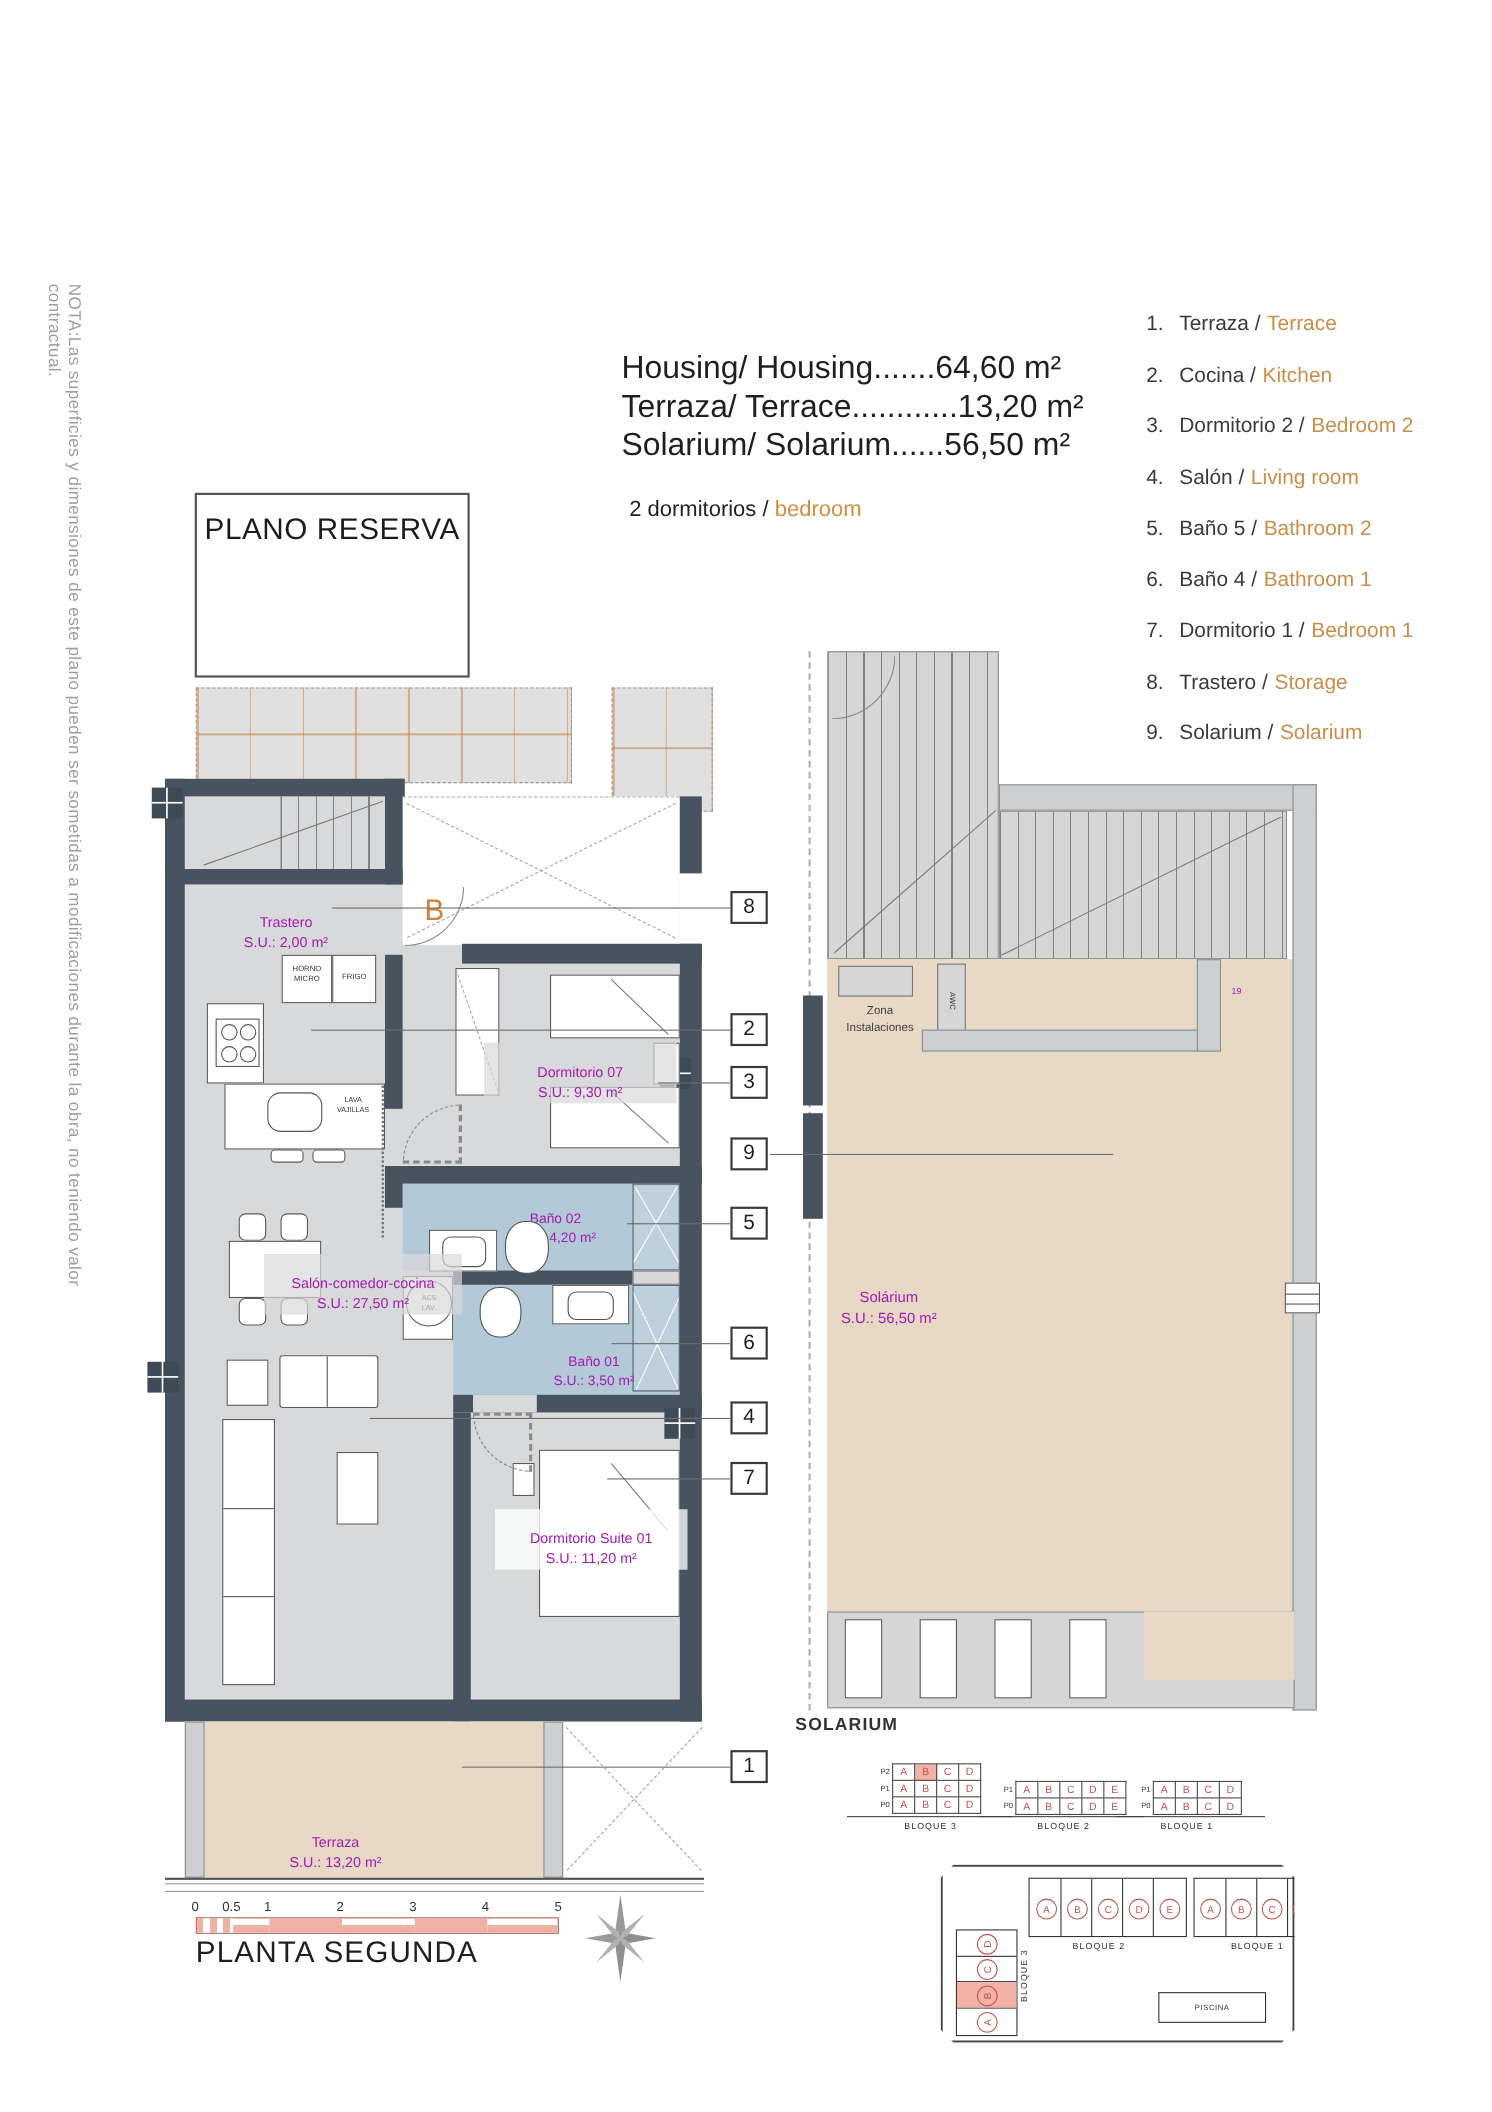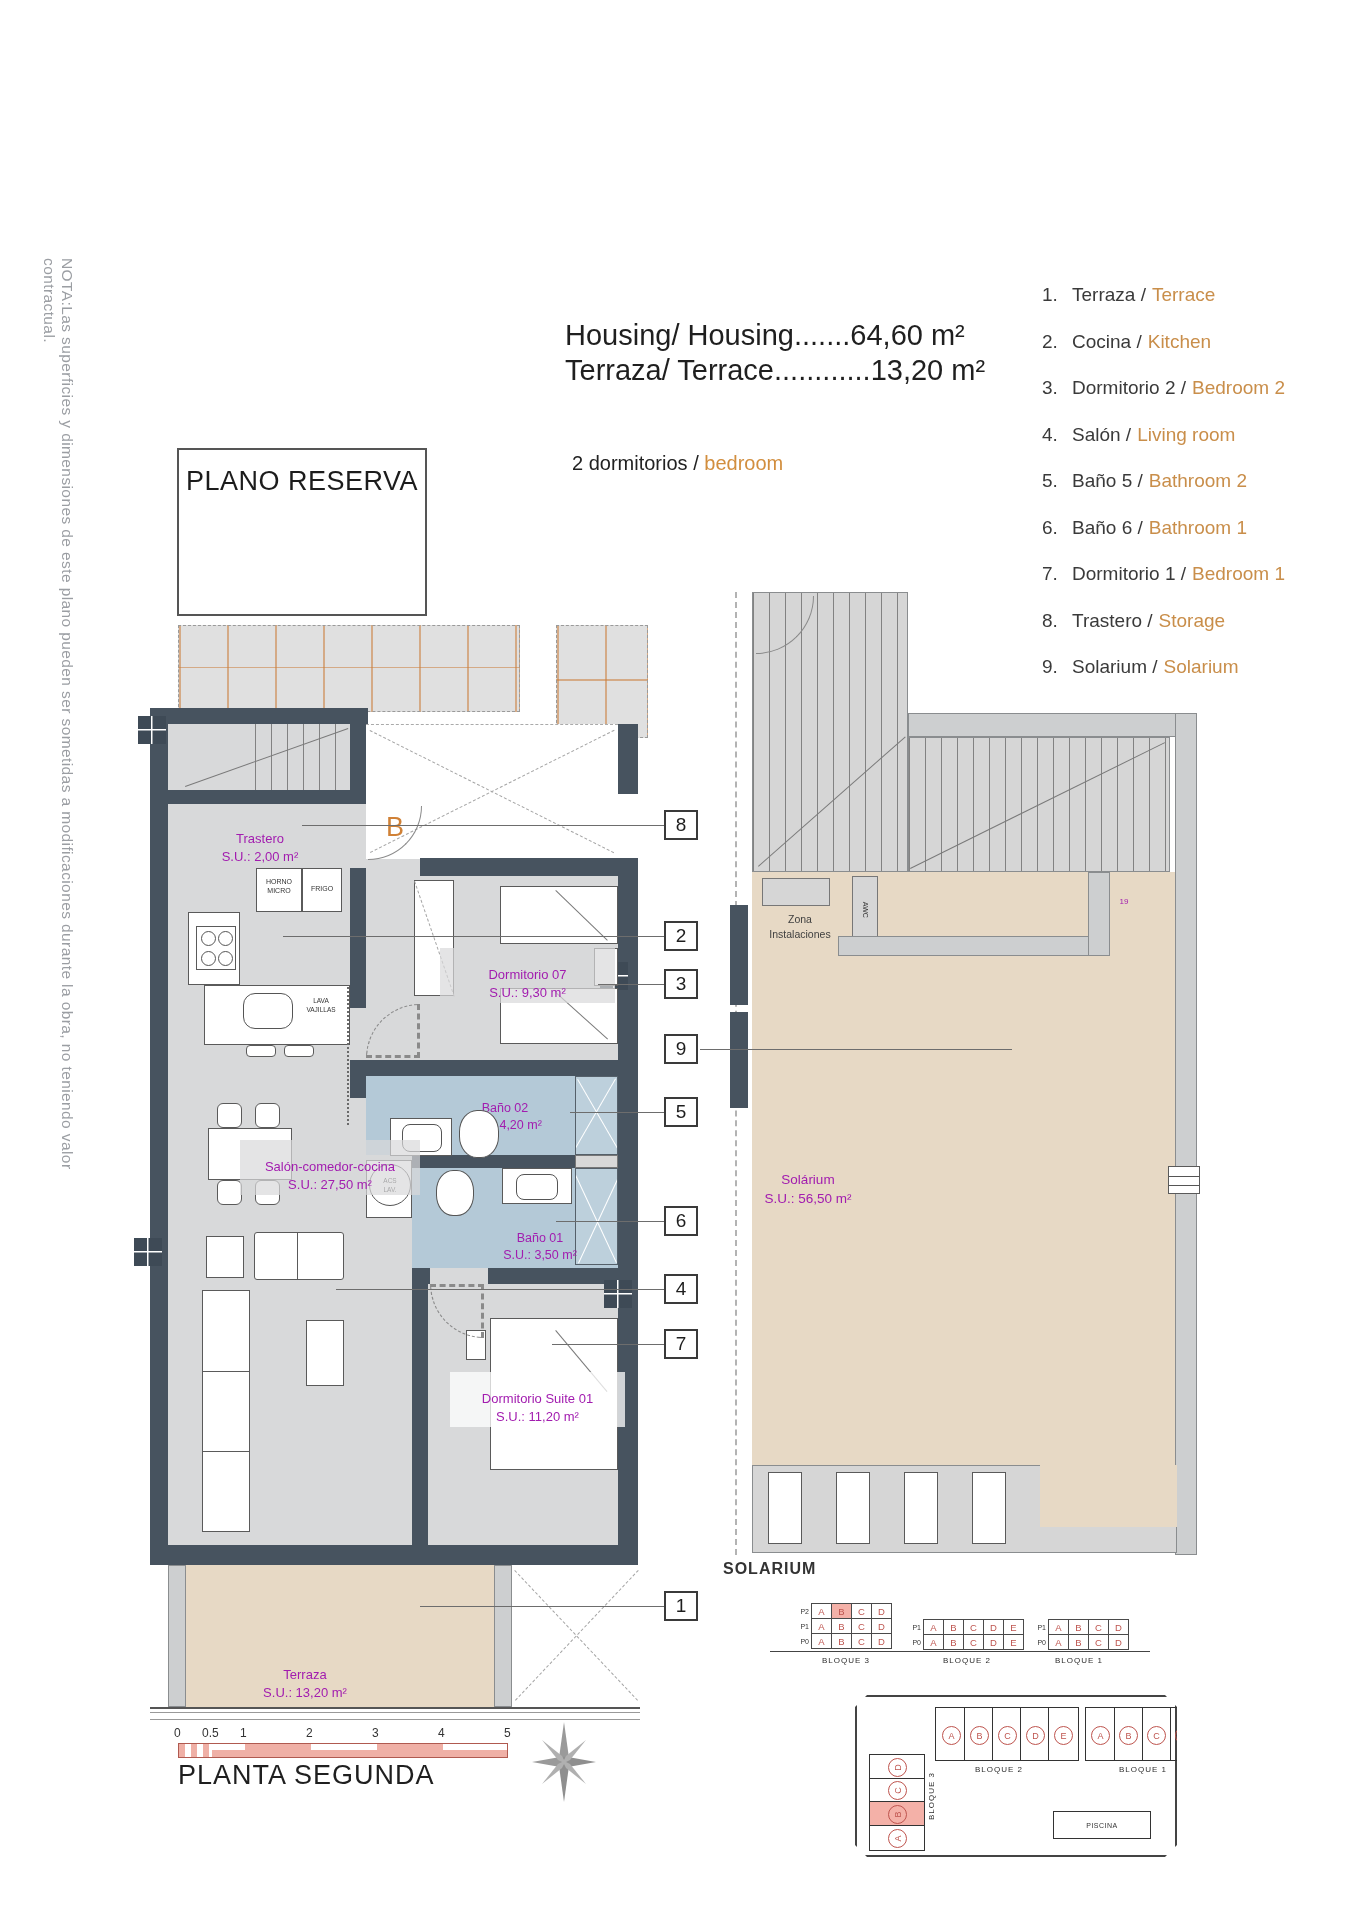--- a/index.html
+++ b/index.html
@@ -62,20 +62,21 @@
 
   <div class="vnote">NOTA:Las superficies y dimensiones de este plano pueden ser sometidas a modificaciones durante la obra, no teniendo valor contractual.</div>
 
   <div class="titlebox">
     <div class="t1">PLANO RESERVA</div>
   </div>
 
   <div class="abs" style="left:565px;top:318px;">
     <div class="mline">Housing/ Housing.......64,60 m²</div>
     <div class="mline">Terraza/ Terrace............13,20 m²</div>
+    <div class="mline">Solarium/ Solarium......56,50 m²</div>
   </div>
   <div class="abs" style="left:572px;top:452px;font-size:20px;white-space:nowrap;">
     <span>2 dormitorios /</span>
     <span style="color:#D28E3E;">bedroom</span>
   </div>
 
   <div class="abs" style="left:1042px;top:284px;width:300px;">
     <div class="legend-item">
         <span class="num">1.</span>
         <span><span>Terraza /</span><span class="en">Terrace</span></span>
@@ -91,21 +92,21 @@
     <div class="legend-item">
         <span class="num">4.</span>
         <span><span>Salón /</span><span class="en">Living room</span></span>
       </div>
     <div class="legend-item">
         <span class="num">5.</span>
         <span><span>Baño 5 /</span><span class="en">Bathroom 2</span></span>
       </div>
     <div class="legend-item">
         <span class="num">6.</span>
-        <span><span>Baño 6 /</span><span class="en">Bathroom 1</span></span>
+        <span><span>Baño 4 /</span><span class="en">Bathroom 1</span></span>
       </div>
     <div class="legend-item">
         <span class="num">7.</span>
         <span><span>Dormitorio 1 /</span><span class="en">Bedroom 1</span></span>
       </div>
     <div class="legend-item">
         <span class="num">8.</span>
         <span><span>Trastero /</span><span class="en">Storage</span></span>
       </div>
     <div class="legend-item">

